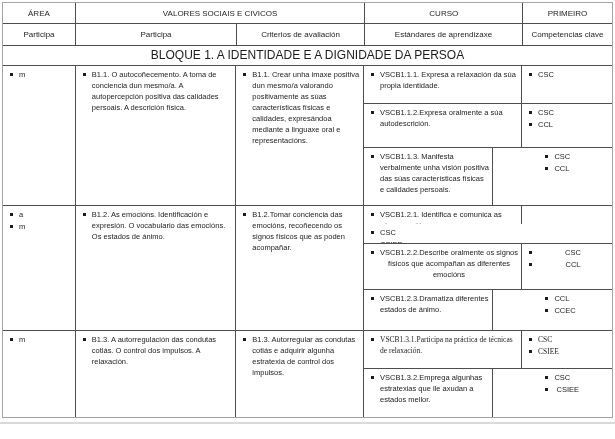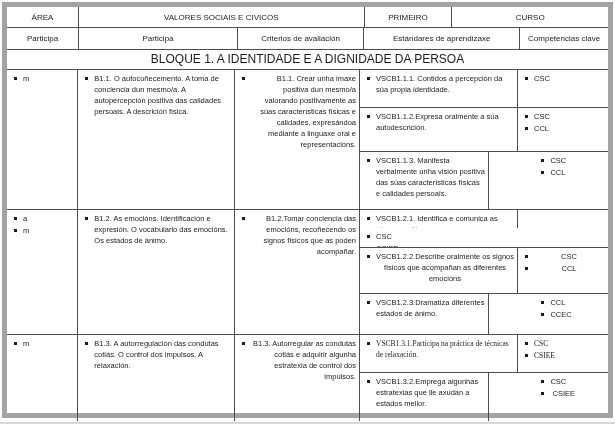--- a/index.html
+++ b/index.html
@@ -8,40 +8,40 @@
   .page {
     position: relative;
     width: 615px; height: 439px;
     background: #ffffff;
     overflow: hidden;
   }
   .curriculum-table {
     position: absolute;
     left: 2px; top: 2px;
     width: 611px; height: 416px;
-    border: 5px solid #a3a3a3;
+    border: 1px solid #a3a3a3;
     background: #fff;
     font-size: 7.5px;
     line-height: 11px;
   }
   .hrow { display: flex; border-bottom: 1px solid #4d4d4d; }
   .hrow-1 { height: 21px; }
   .hrow-2 { height: 22px; }
   .hcell {
     display: flex; align-items: center; justify-content: center;
     text-align: center;
     border-right: 1px solid #4d4d4d;
     font-size: 8px;
     overflow: hidden;
   }
   .hcell:last-child { border-right: none; }
   .w-col1 { width: 73px; }
   .w-col23 { width: 290px; }
   .w-col2 { width: 161px; }
-  .w-col3 { width: 128px; text-align: right; }
+  .w-col3 { width: 128px; }
   .w-col4 { width: 158px; }
   .w-col5 { width: 89px; }
   .bloque-row {
     height: 20px;
     display: flex; align-items: center; justify-content: center;
     border-bottom: 1px solid #4d4d4d;
     font-size: 12px;
     text-align: center;
   }
   .body-row { display: flex; border-bottom: 1px solid #4d4d4d; overflow: hidden; }
@@ -72,22 +72,22 @@
 </style>
 </head>
 <body>
 
 <div class="page">
   <div class="curriculum-table">
 
     <div class="hrow hrow-1">
       <div class="hcell w-col1">ÁREA</div>
       <div class="hcell w-col23">VALORES SOCIAIS E CIVICOS</div>
+      <div class="hcell w-col4">CURSO</div>
       <div class="hcell w-col5">PRIMEIRO</div>
-      <div class="hcell w-col4">CURSO</div>
     </div>
 
     <div class="hrow hrow-2">
       <div class="hcell w-col1">Participa</div>
       <div class="hcell w-col2">Participa</div>
       <div class="hcell w-col3">Criterios de avaliación</div>
       <div class="hcell w-col4">Estándares de aprendizaxe</div>
       <div class="hcell w-col5">Competencias clave</div>
     </div>
 
@@ -113,21 +113,21 @@
             <div class="item">
               <div class="blt"></div>
               <div class="txt">B1.1. Crear unha imaxe positiva dun mesmo/a valorando positivamente as súas características físicas e calidades, expresándoa mediante a linguaxe oral e representacións.</div>
             </div>
           </div>
           <div class="col45">
             <div class="subrow" style="height: 38px;">
               <div class="cell w-col4">
                 <div class="item">
                   <div class="blt"></div>
-                  <div class="txt">VSCB1.1.1. Contidos a percepción da súa propia identidade.</div>
+                  <div class="txt">VSCB1.1.1. Expresa a relaxación da súa propia identidade.</div>
                 </div>
               </div>
               <div class="cell w-col5 last">
                 <div class="item">
                   <div class="blt"></div>
                   <div class="txt">CSC</div>
                 </div>
               </div>
             </div>
             <div class="subrow" style="height: 45px;">

